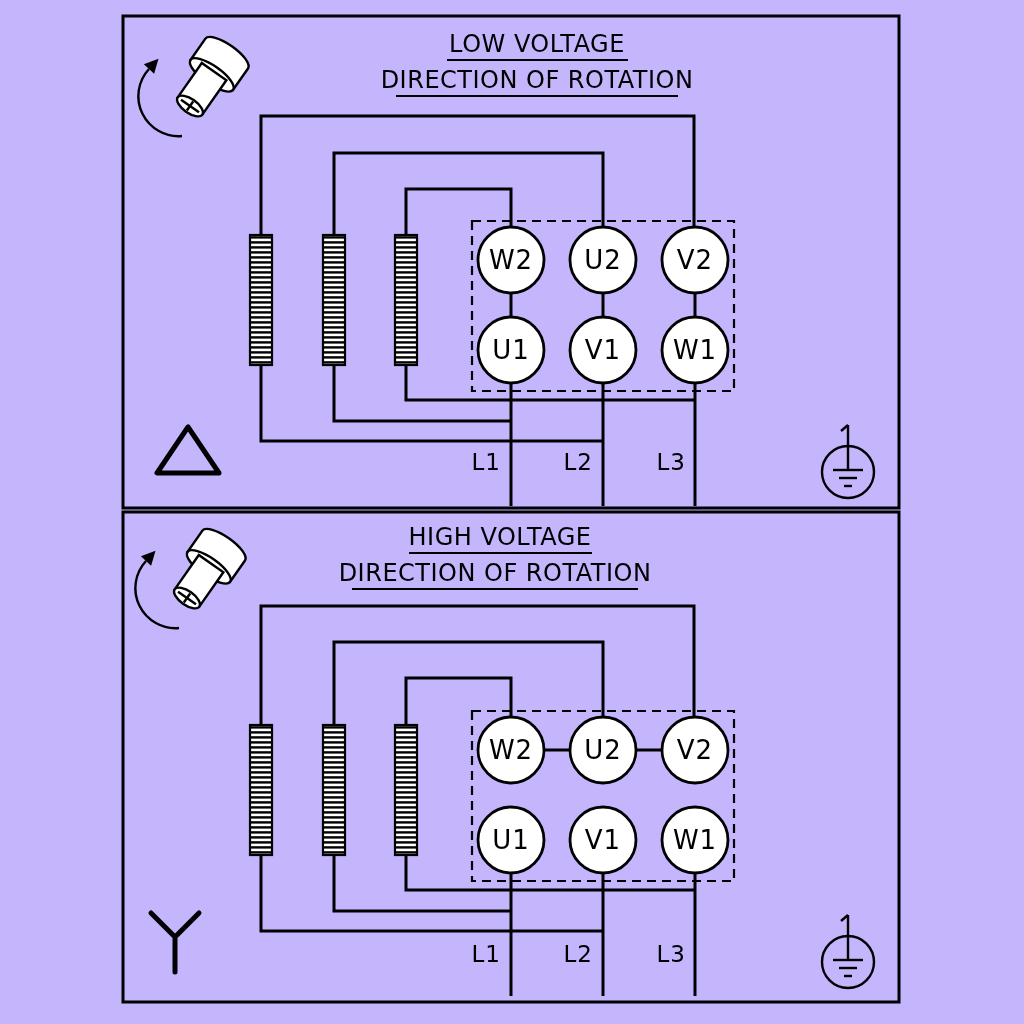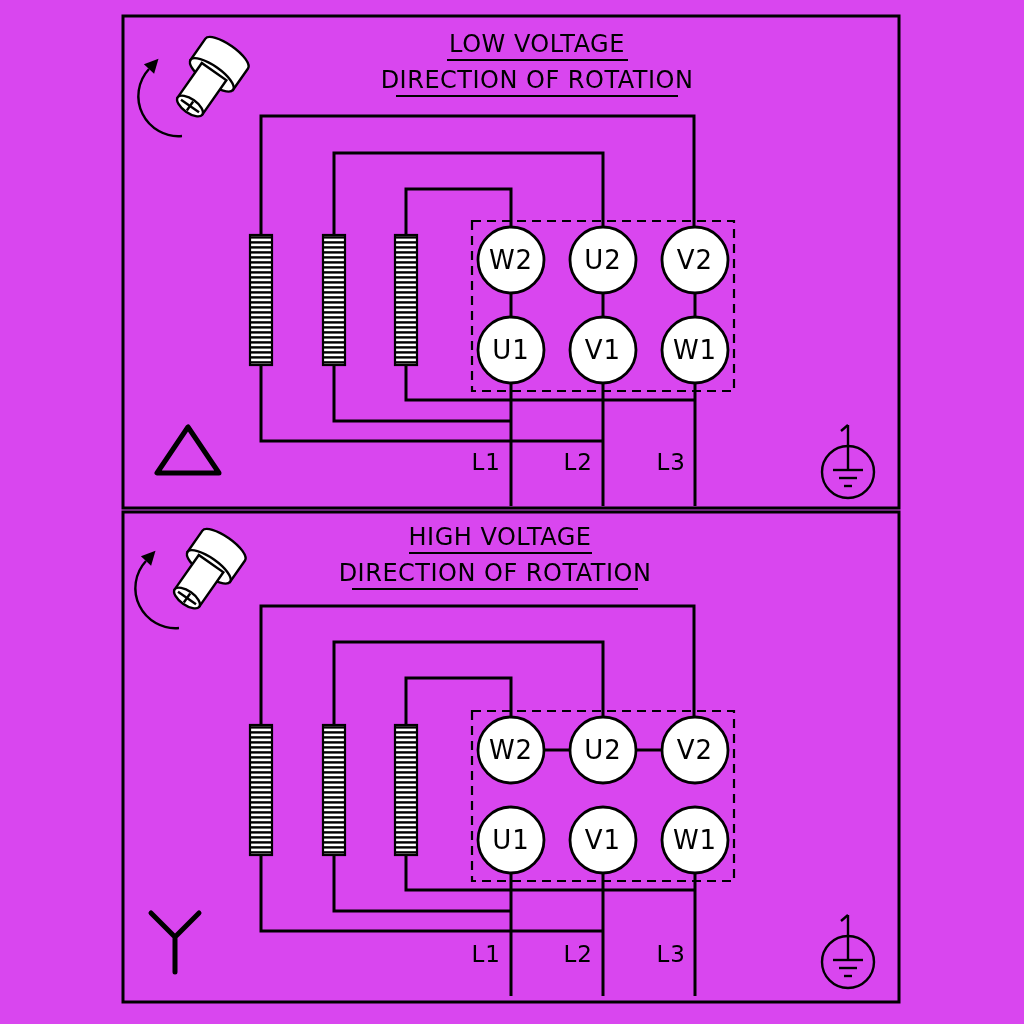--- a/index.html
+++ b/index.html
@@ -1,16 +1,16 @@
 <!DOCTYPE html>
 <html><head>
 <meta charset="utf-8">
 <style>
   html,body{margin:0;padding:0;background:#ffffff;}
-  .stage{position:relative;width:1024px;height:1024px;background:#d946ef;overflow:hidden;}
+  .stage{position:relative;width:1024px;height:1024px;background:#c4b5fd;overflow:hidden;}
   svg{display:block;}
   .ink{stroke:#000000;fill:none;stroke-width:3;stroke-linejoin:miter;}
   .thin{stroke:#000000;fill:none;stroke-width:2.4;}
   .node{fill:#ffffff;stroke:#000000;stroke-width:2.8;}
   .coil{fill:url(#hatch);stroke:#000000;stroke-width:2.2;}
   .dashbox{fill:none;stroke:#000000;stroke-width:2.2;stroke-dasharray:9 6;}
   .sym{stroke:#000000;fill:none;stroke-width:5;stroke-linecap:round;stroke-linejoin:round;}
   .solid{fill:#000000;stroke:none;}
   .whitefill{fill:#ffffff;stroke:#000000;stroke-width:2.4;}
   text{font-family:"DejaVu Sans","Liberation Sans",sans-serif;fill:#000000;}

